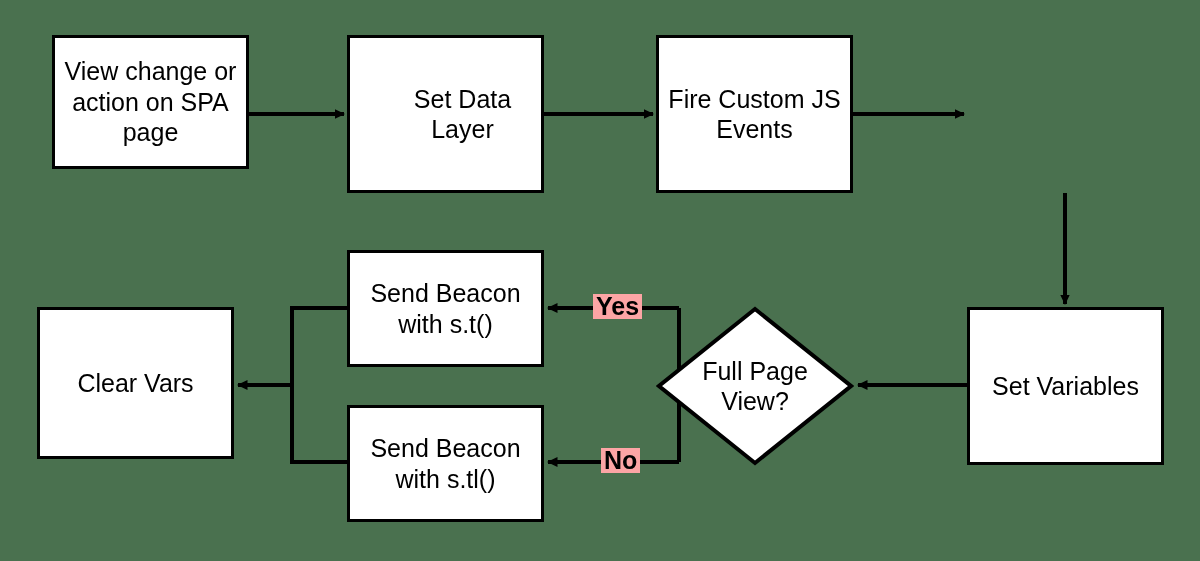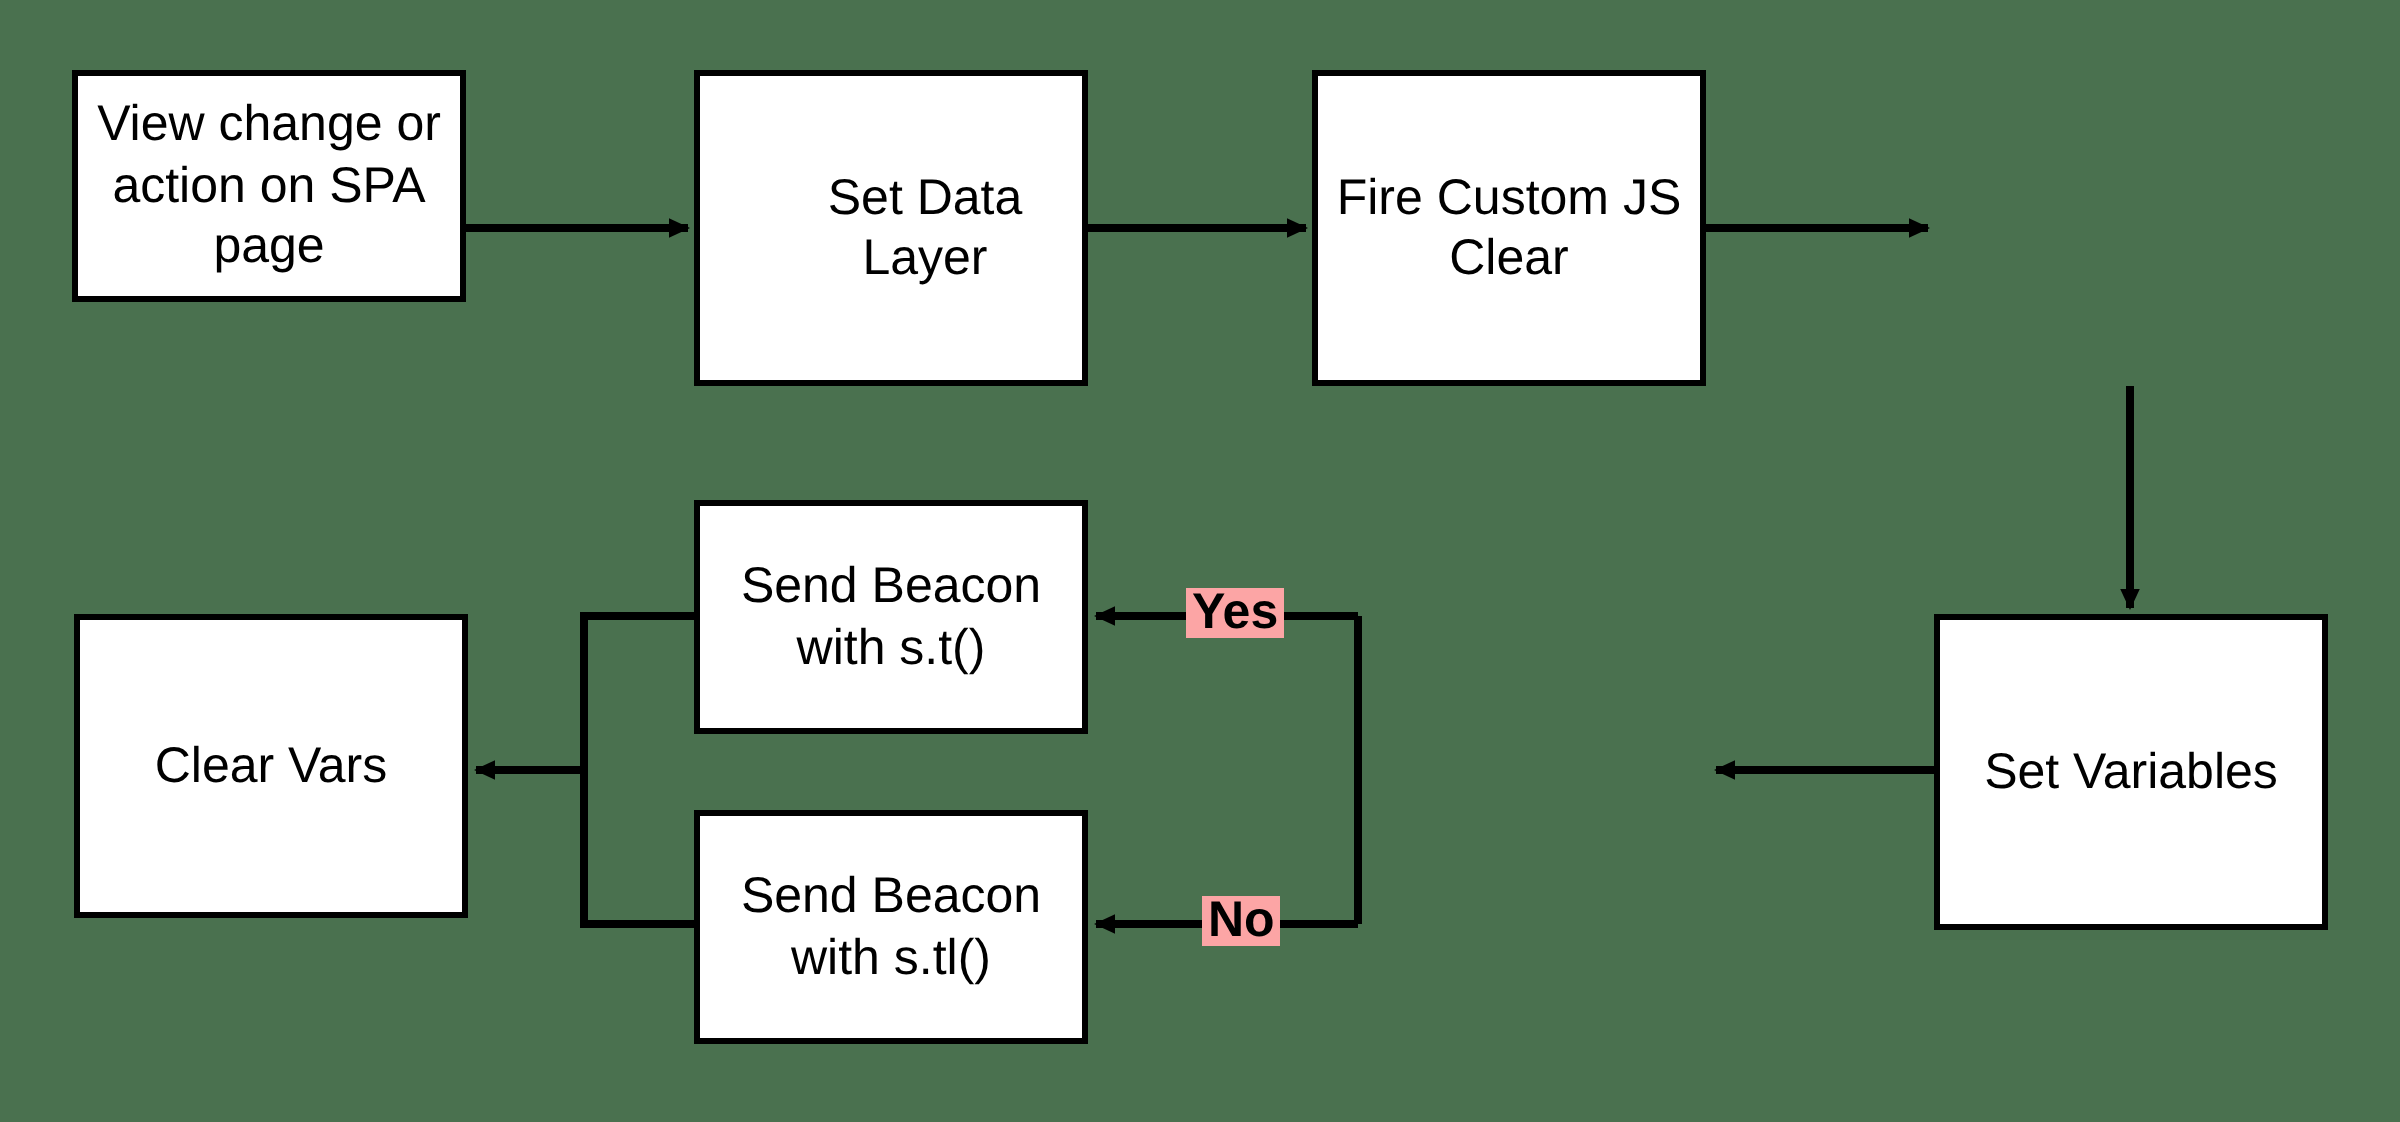--- a/index.html
+++ b/index.html
@@ -112,32 +112,39 @@
       <line x1="679" y1="462" x2="548" y2="462" marker-end="url(#arrow-l)"></line>
 
       <line x1="348" y1="308" x2="292" y2="308"></line>
       <line x1="292" y1="306" x2="292" y2="464"></line>
       <line x1="348" y1="462" x2="292" y2="462"></line>
 
       <line x1="292" y1="385" x2="238" y2="385" marker-end="url(#arrow-l)"></line>
     </g>
   </svg>
 
-  <div class="node-box" style="left:36px; top:35px; width:197px; height:116px;">View change or
+  <div class="node-box" style="left:52px; top:35px; width:197px; height:134px;">View change or
 action on SPA
 page</div>
 
   <div class="node-box" style="left:347px; top:35px; width:197px; height:158px;padding-left:40px;">Set Data Layer</div>
 
   <div class="node-box" style="left:656px; top:35px; width:197px; height:158px;">Fire Custom JS
-Clear</div>
+Events</div>
 
 
   <div class="node-box" style="left:967px; top:307px; width:197px; height:158px;">Set Variables</div>
 
+  <div class="node-diamond" style="left:656px; top:306px; width:198px; height:160px;">
+    <svg width="198" height="160" viewBox="0 0 198 160" xmlns="http://www.w3.org/2000/svg">
+      <polygon points="99,3 195,80 99,157 3,80" fill="#ffffff" stroke="#000000" stroke-width="4"></polygon>
+    </svg>
+    <span class="diamond-label">Full Page
+View?</span>
+  </div>
 
   <div class="node-box" style="left:347px; top:250px; width:197px; height:117px;">Send Beacon
 with s.t()</div>
 
   <div class="node-box" style="left:347px; top:405px; width:197px; height:117px;">Send Beacon
 with s.tl()</div>
 
   <div class="node-box" style="left:37px; top:307px; width:197px; height:152px;">Clear Vars</div>
 
   <span class="edge-label" style="left:593px; top:294px;">Yes</span>

